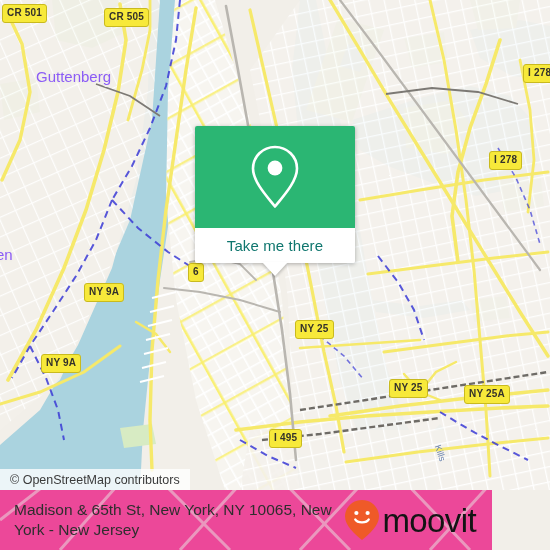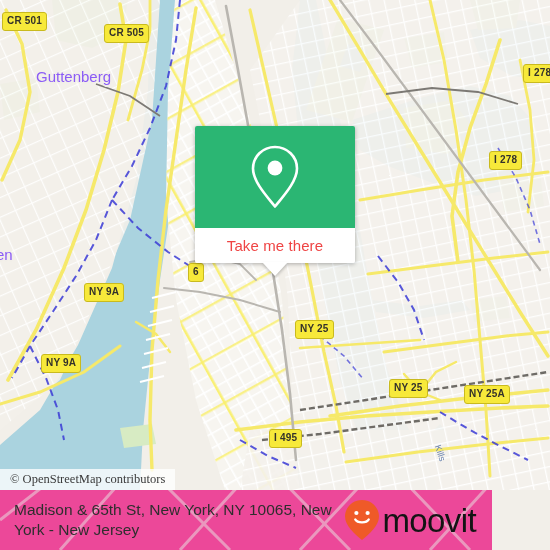--- a/index.html
+++ b/index.html
@@ -94,21 +94,21 @@
   #card-footer {
     position: relative;
     height: 35px;
     background: #ffffff;
     border-radius: 0 0 2px 2px;
     display: flex;
     align-items: center;
     justify-content: center;
   }
   #card-cta {
-    color: #ef4444;
+    color: #0f766e;
     font-family: "Liberation Sans", sans-serif;
     font-size: 15px;
     letter-spacing: 0.1px;
   }
   #card-tail {
     position: absolute;
     left: 50%;
     bottom: -13px;
     margin-left: -13px;
     width: 0; height: 0;
@@ -122,21 +122,21 @@
   #attribution {
     position: absolute;
     left: 0;
     top: 469px;
     height: 21px;
     display: flex;
     align-items: center;
     padding: 0 10px 0 10px;
     background: rgba(255,255,255,0.78);
     color: #3a3a3a;
-    font-family: Liberation Serif, serif;
+    font-family: Liberation Sans, sans-serif;
     font-size: 12.5px;
     white-space: nowrap;
   }
 
   
   #footer {
     position: absolute;
     left: 0;
     top: 490px;
     width: 492px;
@@ -357,22 +357,22 @@
         <path d="M 174,306 L 150,312"></path>
         <path d="M 172,320 L 148,326"></path>
         <path d="M 170,334 L 146,340"></path>
         <path d="M 168,348 L 144,354"></path>
         <path d="M 166,362 L 142,368"></path>
         <path d="M 164,376 L 140,382"></path>
       </g>
     </svg>
 
     <div id="shield-layer">
-        <div class="shield sm" style="left: 2px; top: 12px; text-align: right;">CR 501</div>
-        <div class="shield sm" style="left: 104px; top: 24px; text-align: center;">CR 505</div>
+        <div class="shield sm" style="left: 2px; top: 4px; text-align: right;">CR 501</div>
+        <div class="shield sm" style="left: 104px; top: 8px; text-align: center;">CR 505</div>
         <div class="shield sm" style="left: 523px; top: 64px;">I 278</div>
         <div class="shield sm" style="left: 489px; top: 151px;">I 278</div>
         <div class="shield sm" style="left: 188px; top: 263px;">6</div>
         <div class="shield sm" style="left: 84px; top: 283px;">NY 9A</div>
         <div class="shield sm" style="left: 295px; top: 320px;">NY 25</div>
         <div class="shield sm" style="left: 41px; top: 354px;">NY 9A</div>
         <div class="shield sm" style="left: 389px; top: 379px;">NY 25</div>
         <div class="shield sm" style="left: 464px; top: 385px;">NY 25A</div>
         <div class="shield sm" style="left: 225px; top: 429px; margin-left: 44px;">I 495</div>
       </div>

